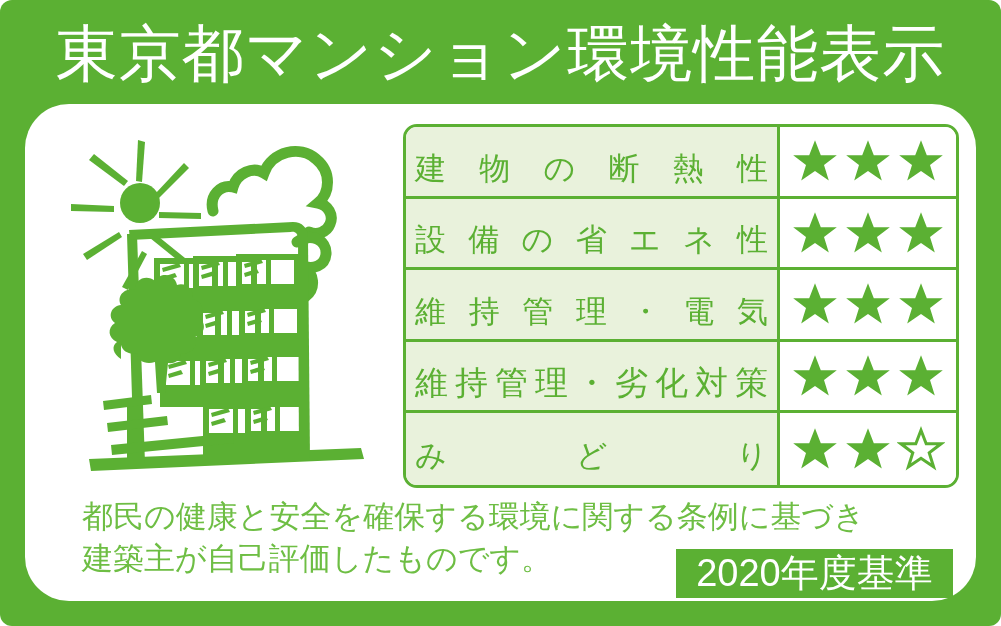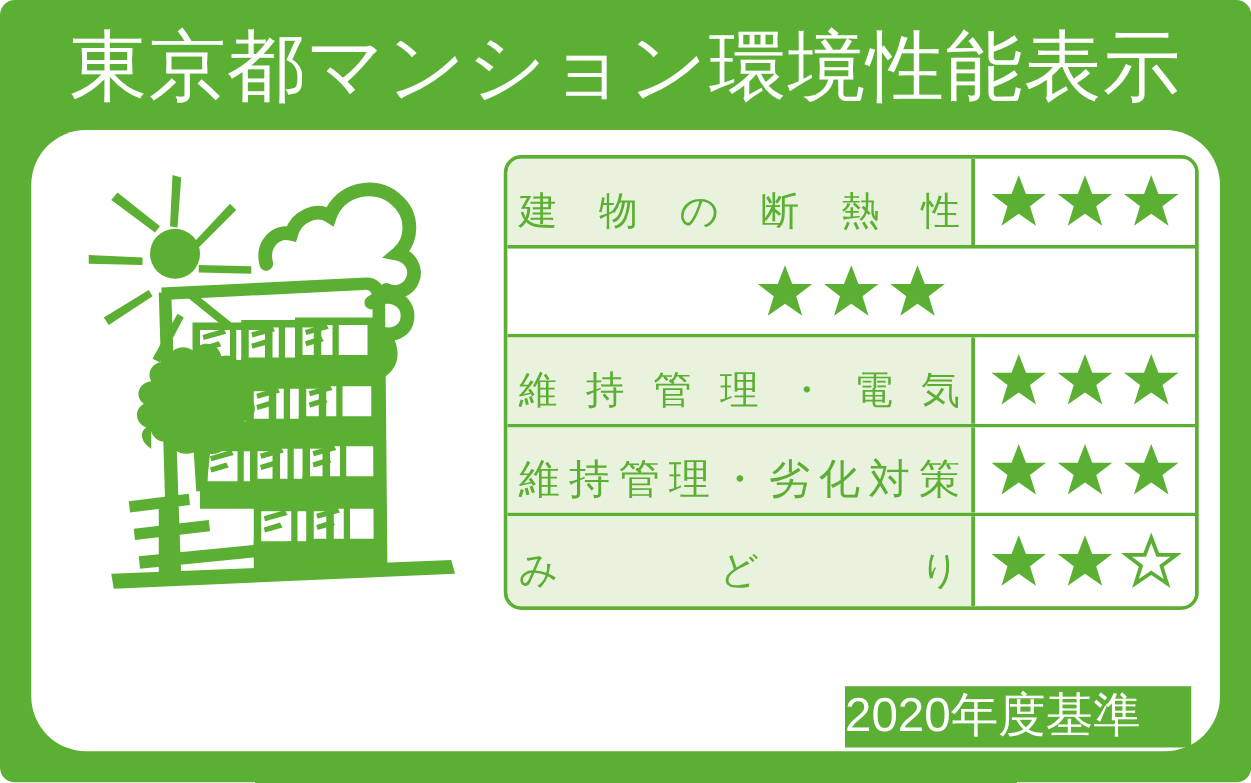--- a/index.html
+++ b/index.html
@@ -133,20 +133,21 @@
   #badge {
     position: absolute;
     left: 651px;
     top: 445px;
     width: 277px;
     height: 49px;
     background: #5BB033;
     color: #ffffff;
     font-size: 38px;
     line-height: 49px;
+    text-align: center;
     white-space: nowrap;
     letter-spacing: 0px;
   }
 </style>
 </head>
 <body>
 
 <div id="plate">
 
   <div id="title">東京都マンション環境性能表示</div>
@@ -308,20 +309,23 @@
           <svg class="star" viewBox="0 0 24 24">
             <path fill="#5BB033" d="M12 1.6 14.9 9.1 22.9 9.1 16.5 14 18.9 21.8 12 17 5.1 21.8 7.5 14 1.1 9.1 9.1 9.1Z"></path>
           </svg>
           <svg class="star" viewBox="0 0 24 24">
             <path fill="#5BB033" d="M12 1.6 14.9 9.1 22.9 9.1 16.5 14 18.9 21.8 12 17 5.1 21.8 7.5 14 1.1 9.1 9.1 9.1Z"></path>
           </svg>
         </div>
       </div>
 
       <div class="row">
+        <div class="label-cell">
+          <span>設備の省エネ性</span>
+        </div>
         <div class="stars-cell">
           <svg class="star" viewBox="0 0 24 24">
             <path fill="#5BB033" d="M12 1.6 14.9 9.1 22.9 9.1 16.5 14 18.9 21.8 12 17 5.1 21.8 7.5 14 1.1 9.1 9.1 9.1Z"></path>
           </svg>
           <svg class="star" viewBox="0 0 24 24">
             <path fill="#5BB033" d="M12 1.6 14.9 9.1 22.9 9.1 16.5 14 18.9 21.8 12 17 5.1 21.8 7.5 14 1.1 9.1 9.1 9.1Z"></path>
           </svg>
           <svg class="star" viewBox="0 0 24 24">
             <path fill="#5BB033" d="M12 1.6 14.9 9.1 22.9 9.1 16.5 14 18.9 21.8 12 17 5.1 21.8 7.5 14 1.1 9.1 9.1 9.1Z"></path>
           </svg>
@@ -374,17 +378,21 @@
             <path fill="#5BB033" d="M12 1.6 14.9 9.1 22.9 9.1 16.5 14 18.9 21.8 12 17 5.1 21.8 7.5 14 1.1 9.1 9.1 9.1Z"></path>
           </svg>
           <svg class="star" viewBox="0 0 24 24">
             <path fill="none" stroke="#5BB033" stroke-width="1.5" d="M12 2.6 14.6 9.4 22 9.4 16.1 13.9 18.3 20.9 12 16.6 5.7 20.9 7.9 13.9 2 9.4 9.4 9.4Z"></path>
           </svg>
         </div>
       </div>
 
     </div>
 
+    <div id="note">
+      <span class="line">都民の健康と安全を確保する環境に関する条例に基づき</span>
+      <span class="line">建築主が自己評価したものです。</span>
+    </div>
 
     <div id="badge">2020年度基準</div>
 
   </div>
 </div>
 
 </body></html>

